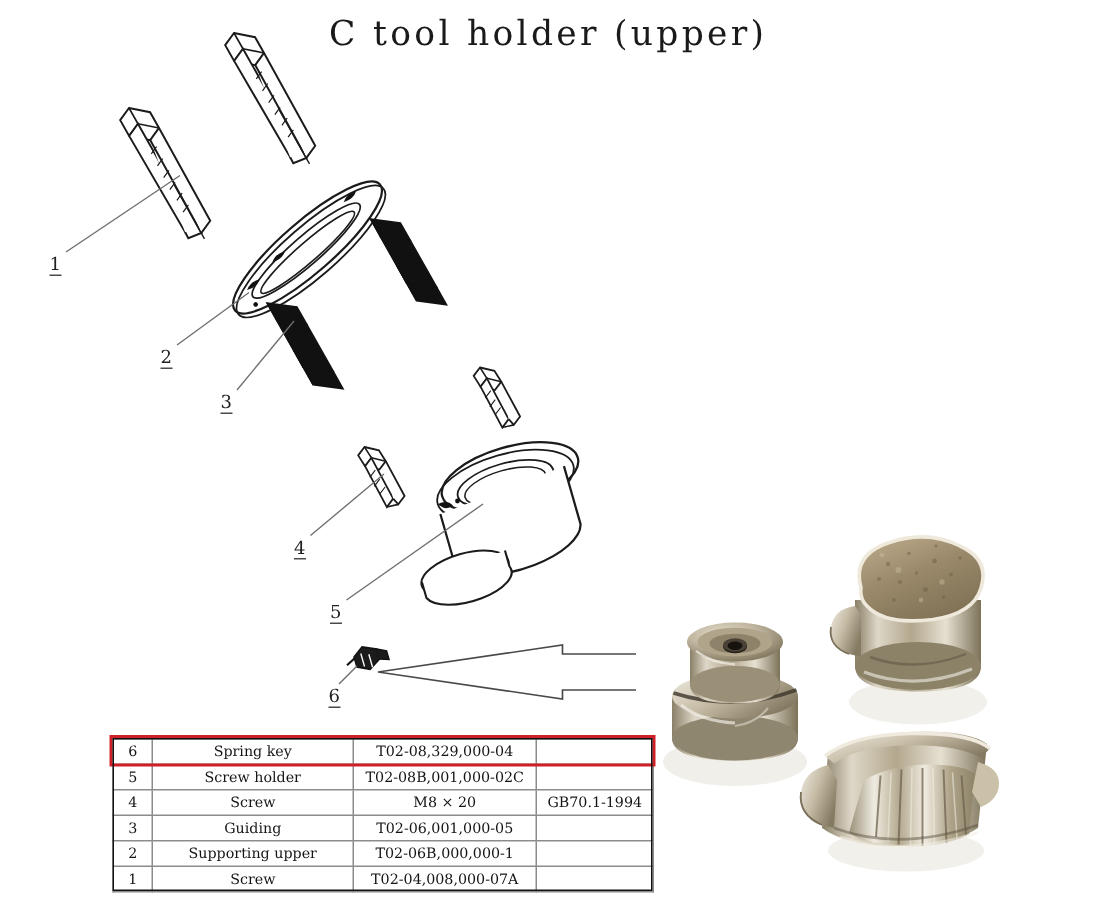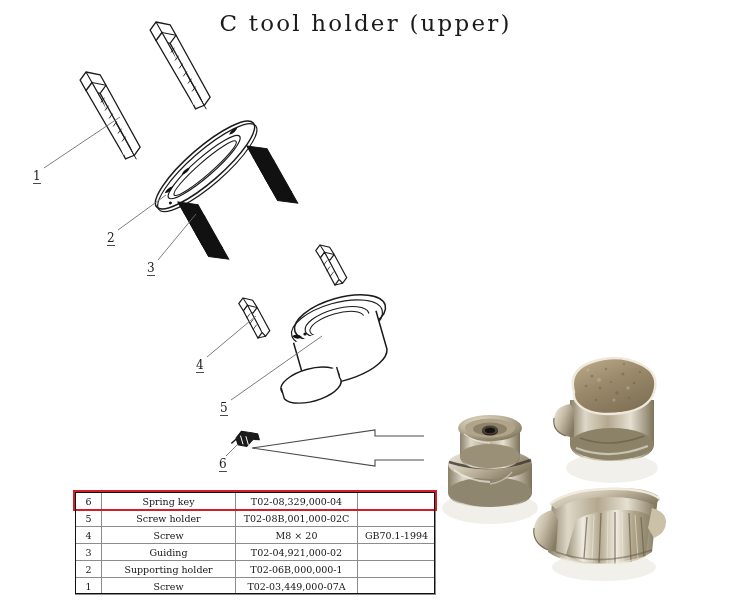--- a/index.html
+++ b/index.html
@@ -394,33 +394,33 @@
         </tr>
         <tr>
           <td>4</td>
           <td>Screw</td>
           <td>M8 × 20</td>
           <td>GB70.1-1994</td>
         </tr>
         <tr>
           <td>3</td>
           <td>Guiding</td>
-          <td>T02-04,921,000-02</td>
+          <td>T02-06,001,000-05</td>
           <td></td>
         </tr>
         <tr>
           <td>2</td>
-          <td>Supporting holder</td>
+          <td>Supporting upper</td>
           <td>T02-06B,000,000-1</td>
           <td></td>
         </tr>
         <tr>
           <td>1</td>
           <td>Screw</td>
-          <td>T02-03,449,000-07A</td>
+          <td>T02-04,008,000-07A</td>
           <td></td>
         </tr>
       </tbody>
     </table>
     <div id="row-highlight-box"></div>
   </div>
 
 </div>
 
 </body></html>

